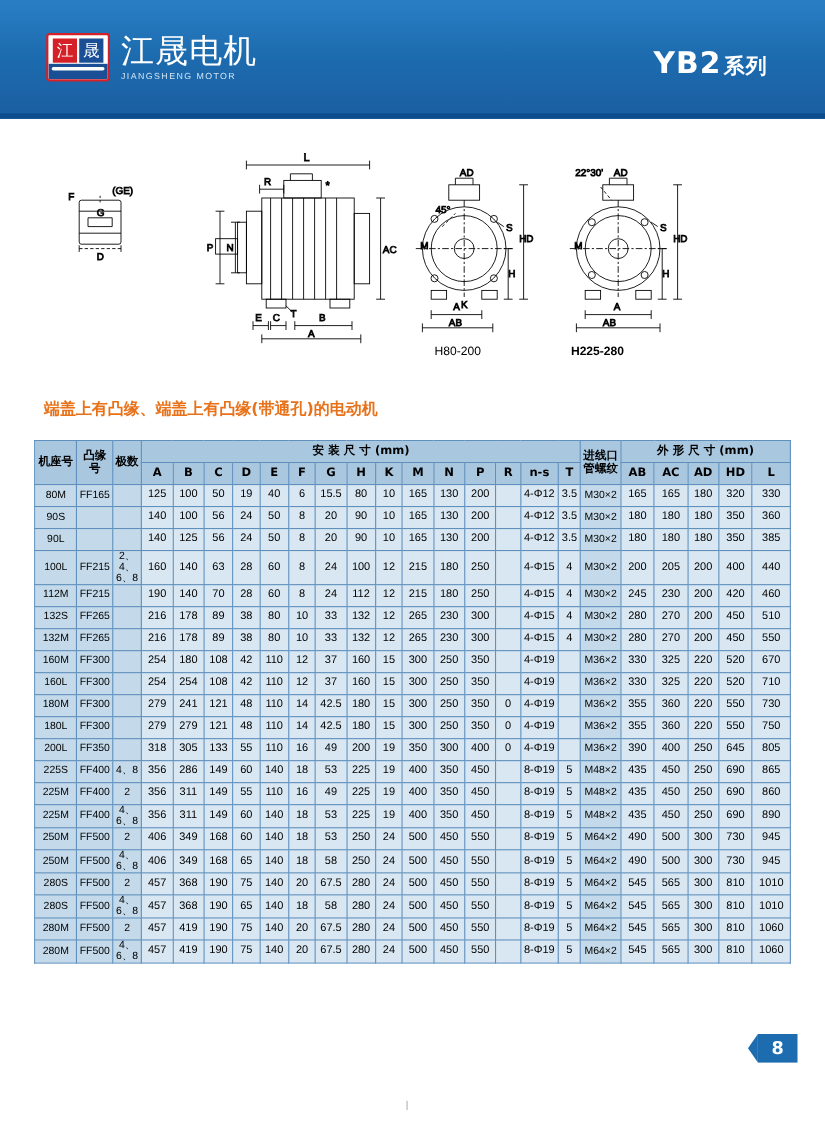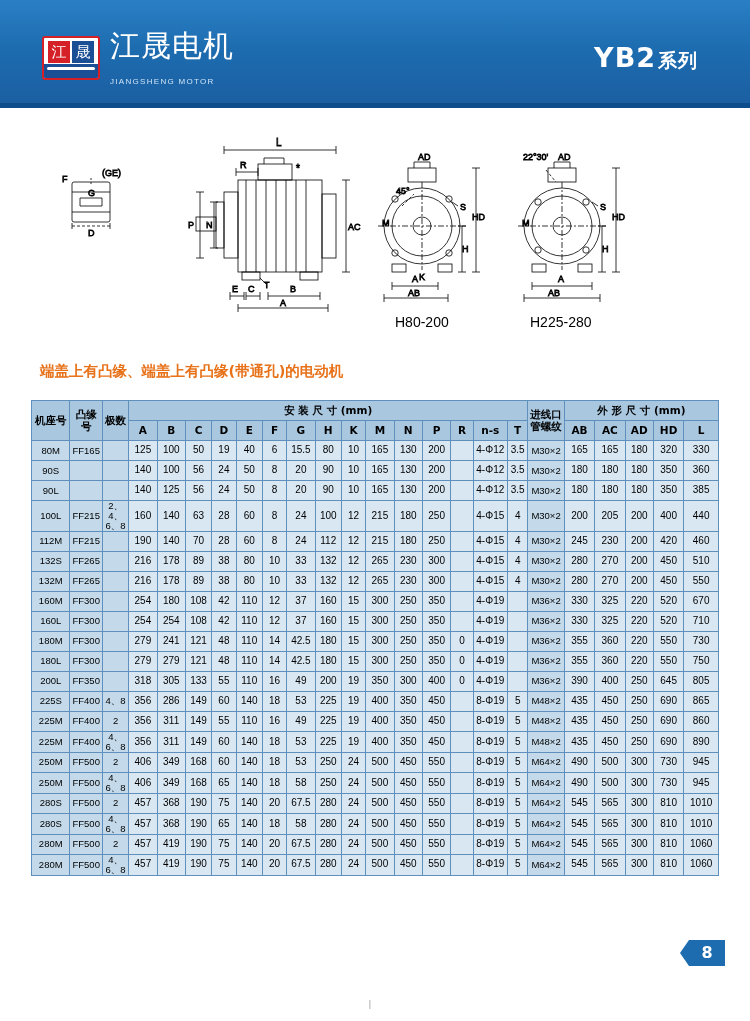--- a/index.html
+++ b/index.html
@@ -36,39 +36,39 @@
   }
   .logo-mark .lm-wave{
     position:absolute;left:0;bottom:0;width:100%;height:14px;background:#1a4f96;
   }
   .logo-mark .lm-wave:before{
     content:"";position:absolute;left:3px;top:3px;width:48px;height:3px;background:#fff;border-radius:2px;
   }
   .logo-text{margin-left:10px;color:#ffffff;}
   .logo-cn{font-size:30px;font-weight:normal;letter-spacing:1px;line-height:32px;
     font-family:"DejaVu Sans", sans-serif;}
-  .logo-en{font-size:8px;letter-spacing:1.3px;color:#cfe4f6;margin-top:15px;
+  .logo-en{font-size:8px;letter-spacing:1.3px;color:#cfe4f6;margin-top:2px;
     font-family:"Liberation Sans", sans-serif;}
   .series{
     position:absolute;right:52px;top:42px;color:#ffffff;
     font-weight:bold;letter-spacing:1px;
   }
   .series .big{font-size:27px;font-family:"DejaVu Sans", sans-serif;}
   .series .sm{font-size:19px;font-family:Liberation Sans, sans-serif;margin-left:2px;}
 
   
   .drawing{
     position:absolute;left:10px;top:120px;width:730px;height:215px;
   }
   .drawing svg{display:block;}
   .cap{
-    position:absolute;font-size:14px;color:#000;font-family:"Liberation Sans", sans-serif;text-align:right;
+    position:absolute;font-size:11px;color:#000;font-family:"Liberation Sans", sans-serif;text-align:right;
   }
   .cap1{left:385px;top:194px;}
-  .cap2{left:520px;top:194px;}
+  .cap2{left:509px;top:194px;font-weight:bold;}
 
   
   .sec-title{
     position:absolute;left:40px;top:362px;
     color:#e8721a;font-size:14.5px;font-weight:bold;
     font-family:"DejaVu Sans", sans-serif;
   }
 
   
   .tbl-wrap{position:absolute;left:31px;top:400px;width:688px;}

